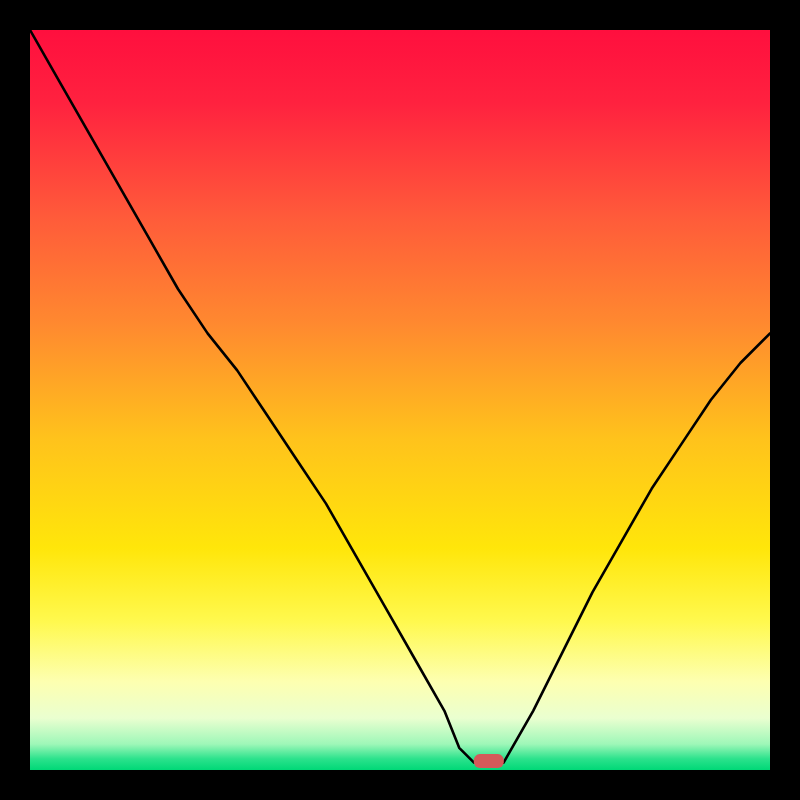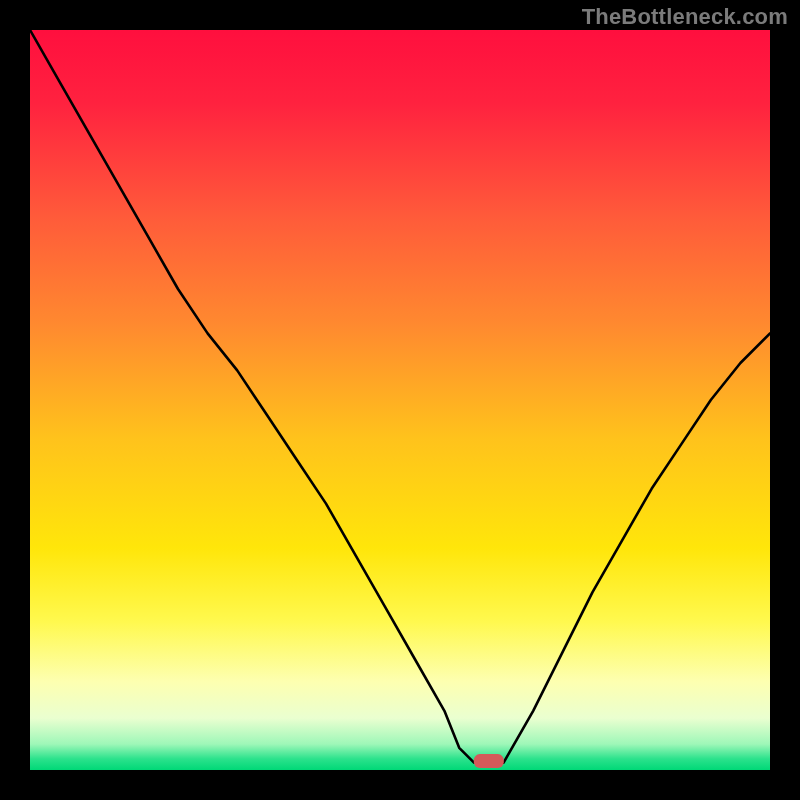--- a/index.html
+++ b/index.html
@@ -37,21 +37,20 @@
     font-weight: 600;
     color: #7b7b7b;
     letter-spacing: 0.2px;
   }
 </style>
 </head>
 <body>
 
 <div class="frame">
 
-  <div class="watermark">TheBottleneck.com</div>
 
   <div class="plot-area">
     <svg viewBox="0 0 740 740">
       <defs>
         <linearGradient id="bg-grad" x1="0" y1="0" x2="0" y2="1">
             <stop offset="0%" stop-color="#ff0f3e"></stop>
             <stop offset="10%" stop-color="#ff223f"></stop>
             <stop offset="25%" stop-color="#ff5a3a"></stop>
             <stop offset="40%" stop-color="#ff8a2f"></stop>
             <stop offset="55.00000000000001%" stop-color="#ffc21c"></stop>

